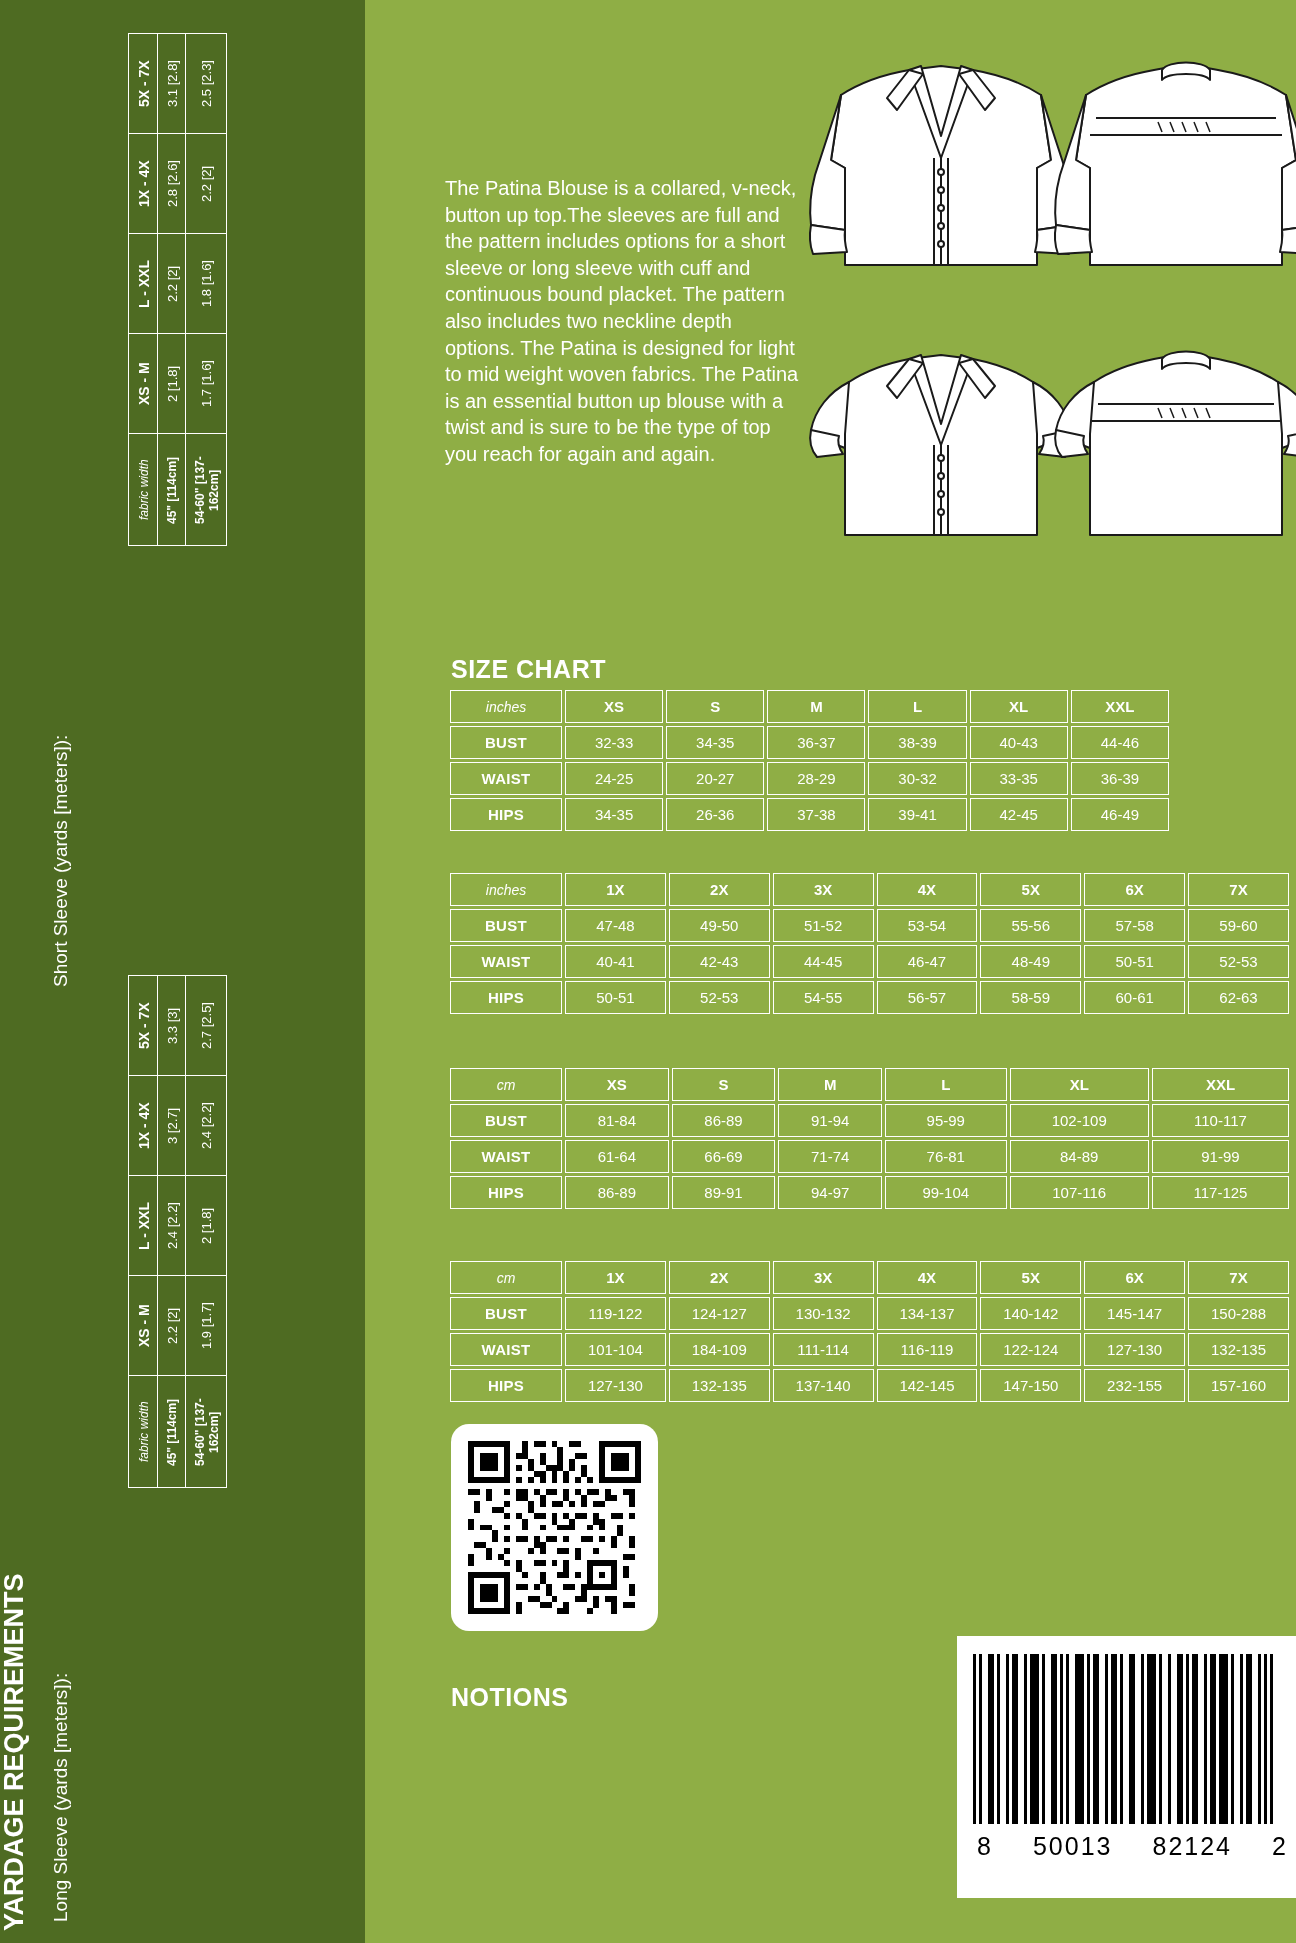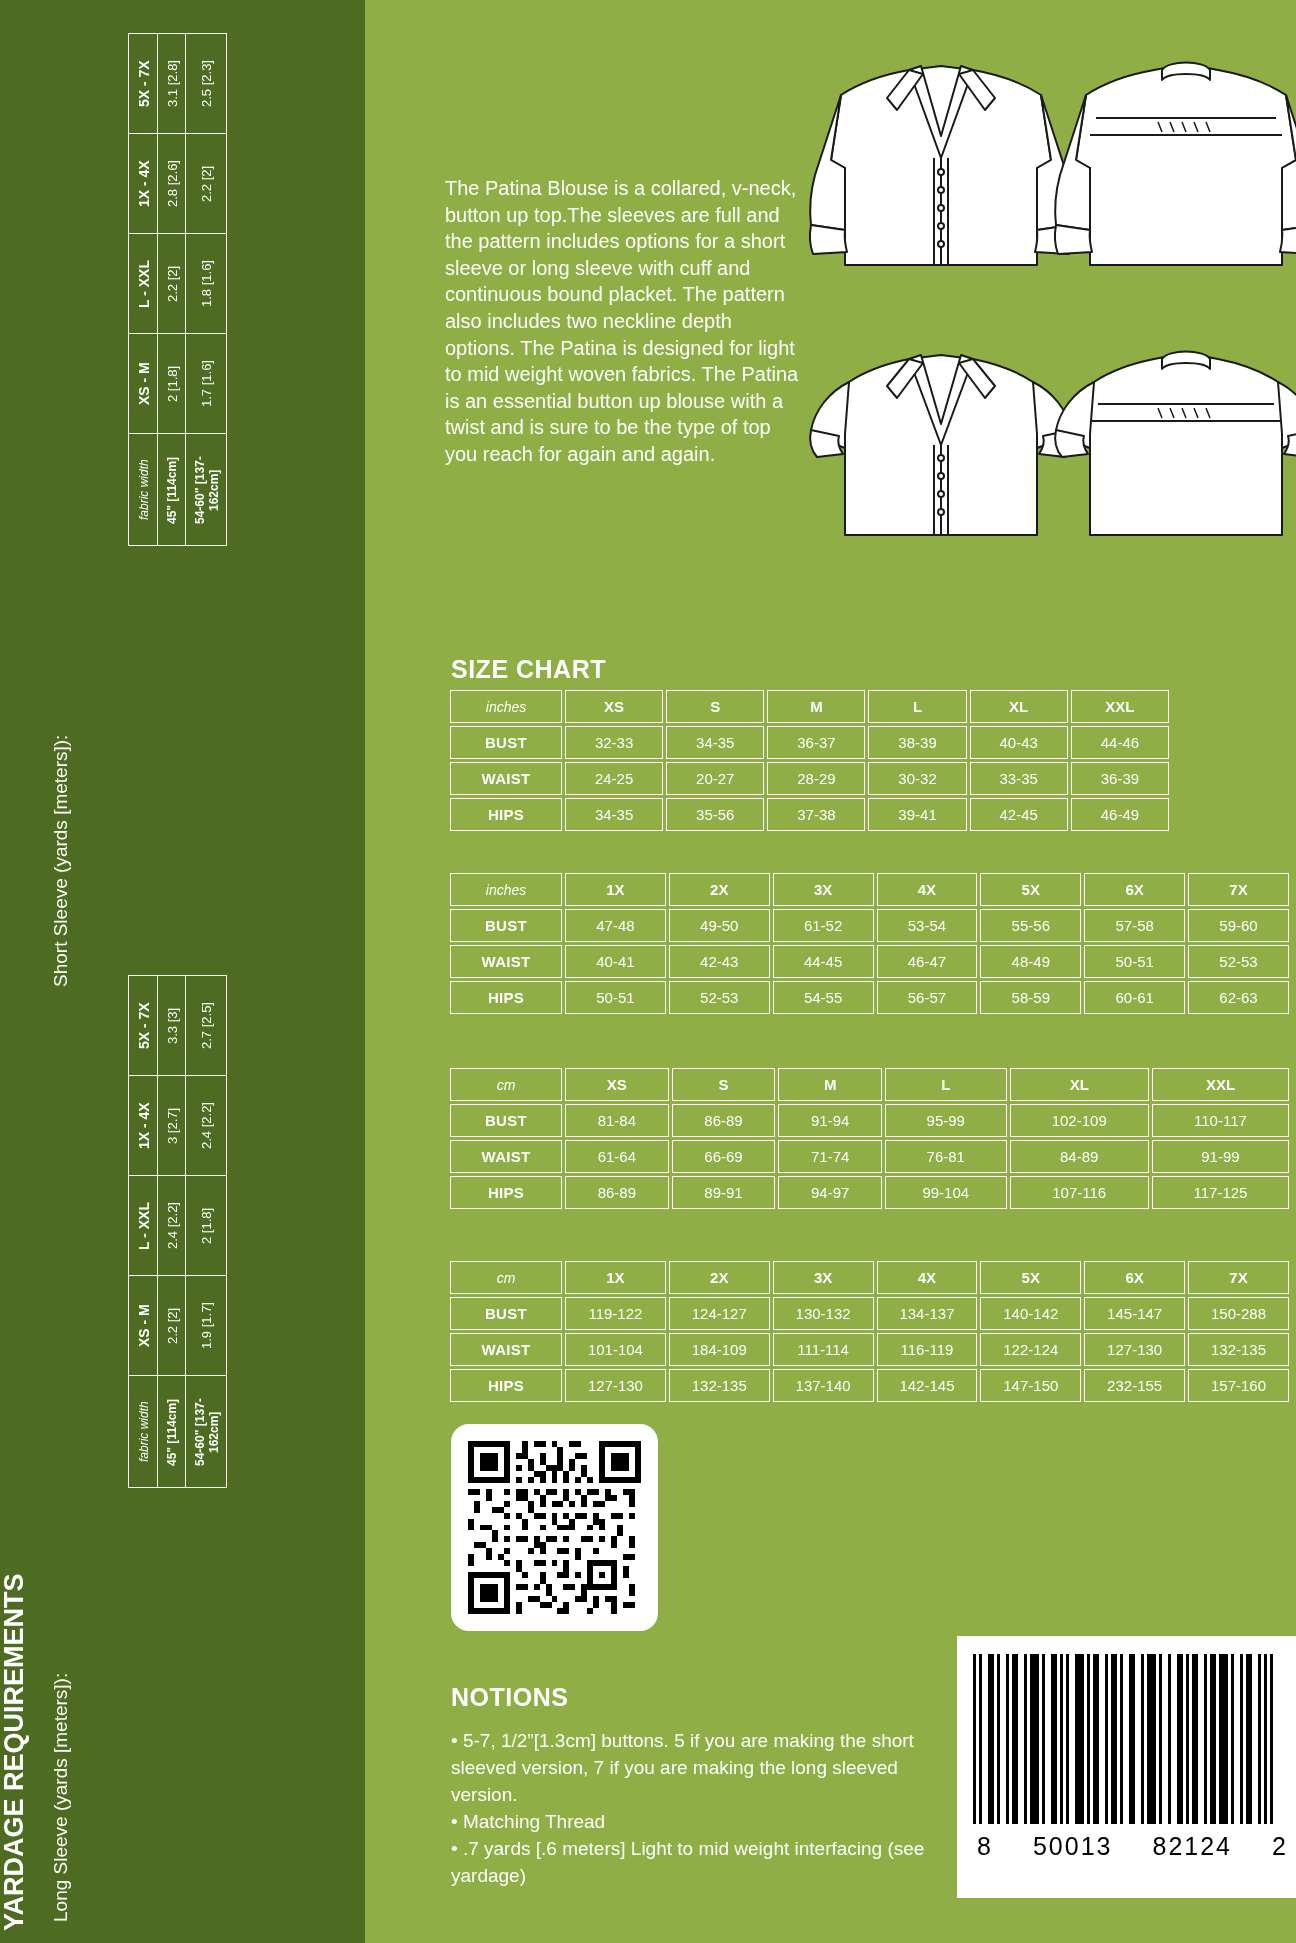--- a/index.html
+++ b/index.html
@@ -322,21 +322,21 @@
       <td>24-25</td>
       <td>20-27</td>
       <td>28-29</td>
       <td>30-32</td>
       <td>33-35</td>
       <td>36-39</td>
     </tr>
     <tr>
       <td class="rowlbl">HIPS</td>
       <td>34-35</td>
-      <td>35-56</td>
+      <td>26-36</td>
       <td>37-38</td>
       <td>39-41</td>
       <td>42-45</td>
       <td>46-49</td>
     </tr>
   </tbody>
     </table>
 
   <table class="stab" style="left:46px; top:870px; width:845px;">
     <tbody>
@@ -347,21 +347,21 @@
       <td class="colhdr">3X</td>
       <td class="colhdr">4X</td>
       <td class="colhdr">5X</td>
       <td class="colhdr">6X</td>
       <td class="colhdr">7X</td>
     </tr>
     <tr>
       <td class="rowlbl">BUST</td>
       <td>47-48</td>
       <td>49-50</td>
-      <td>61-52</td>
+      <td>51-52</td>
       <td>53-54</td>
       <td>55-56</td>
       <td>57-58</td>
       <td>59-60</td>
     </tr>
     <tr>
       <td class="rowlbl">WAIST</td>
       <td>40-41</td>
       <td>42-43</td>
       <td>44-45</td>
@@ -611,25 +611,20 @@
         <rect x="15" y="28" width="2" height="1"></rect>
           <rect x="20" y="28" width="1" height="1"></rect>
         <rect x="24" y="27" width="1" height="2"></rect>
           <rect x="26" y="27" width="2" height="1"></rect>
       </g>
     </svg>
   </div>
 
 
   <div class="notions-title">NOTIONS</div>
-  <div class="notions-body">
-    <div>• 5-7, 1/2”[1.3cm] buttons. 5 if you are making the short sleeved version, 7 if you are making the long sleeved version.</div>
-    <div>• Matching Thread</div>
-    <div>• .7 yards [.6 meters] Light to mid weight interfacing (see yardage)</div>
-  </div>
 
   <div class="barcode-box">
     <div class="bars">
       <i style="width:3px"></i>
         <i class="s" style="width:3px"></i>
         <i style="width:3px"></i>
       <i class="s" style="width:6px"></i>
         <i style="width:6px"></i>
         <i class="s" style="width:3px"></i>
       <i style="width:3px"></i>

